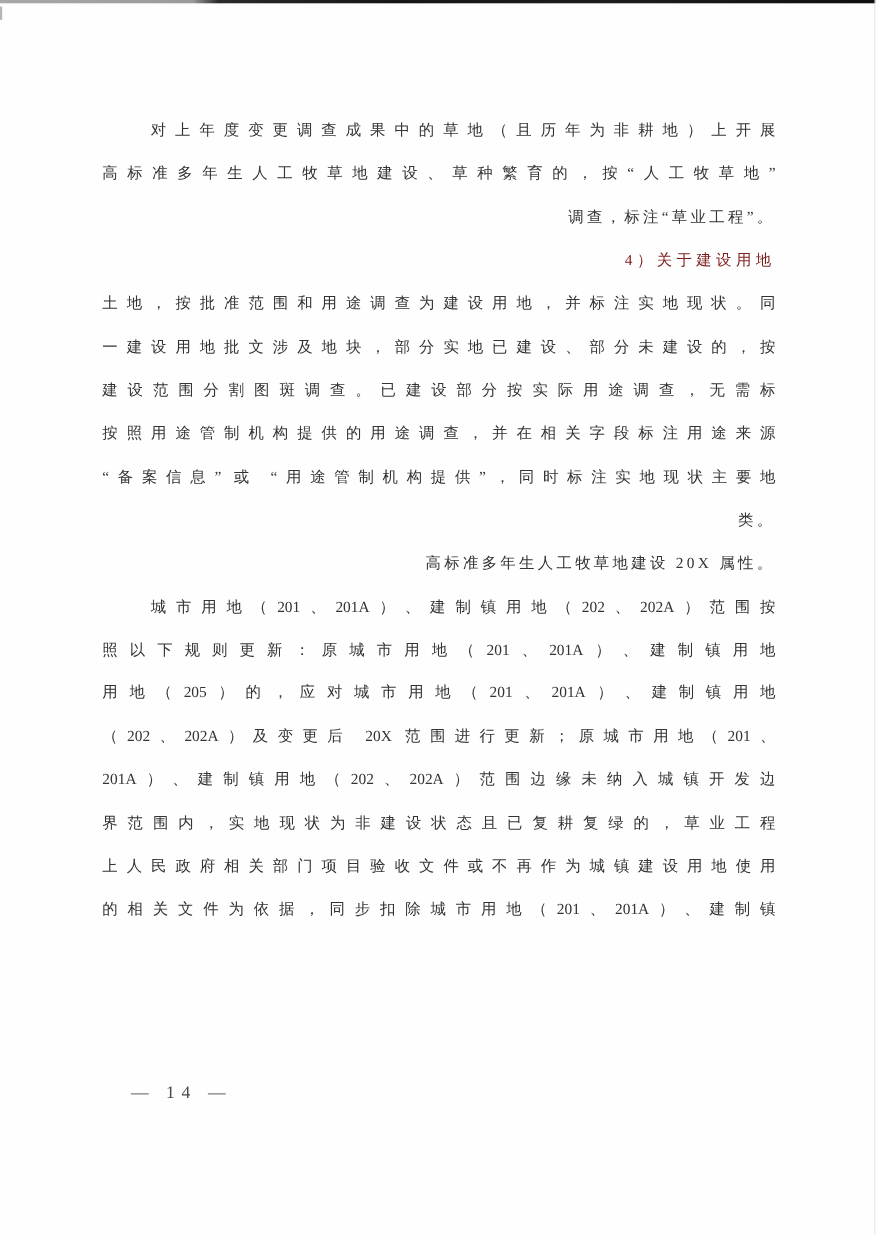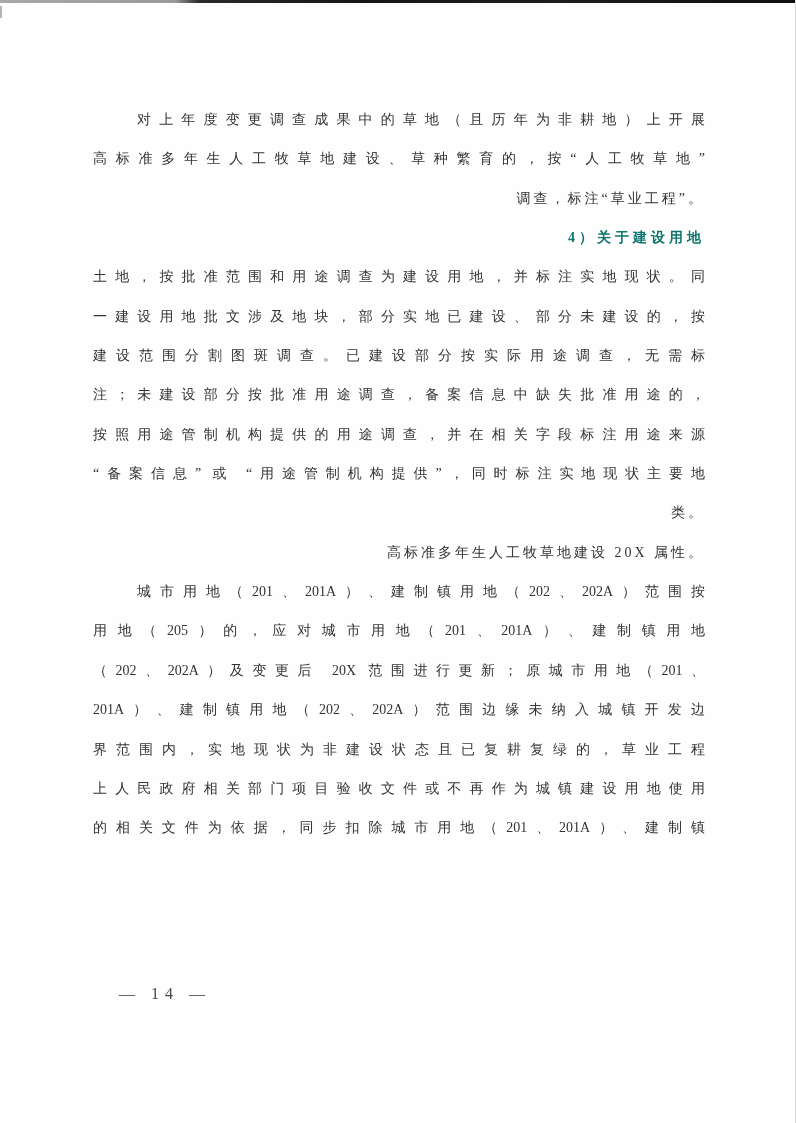--- a/index.html
+++ b/index.html
@@ -54,22 +54,22 @@
   .line.j {
     letter-spacing: 0;
     text-align: justify;
     text-align-last: justify;
     text-justify: inter-character;
   }
   .line.ind {
     text-indent: 44px;
   }
   .line.b {
-    font-weight: bold;
-    color: #0f766e;
+    font-weight: normal;
+    color: #7f1d1d;
     letter-spacing: 4px;
   }
   .footer {
     position: absolute;
     left: 119px;
     top: 981px;
     font-size: 16px;
     line-height: 26px;
     color: #4a4a4a;
     letter-spacing: 6px;
@@ -84,26 +84,26 @@
   <div class="scan-right-edge"></div>
 
   <div class="text-block">
       <div class="line j ind">对上年度变更调查成果中的草地（且历年为非耕地）上开展</div>
       <div class="line j">高标准多年生人工牧草地建设、草种繁育的，按“人工牧草地”</div>
       <div class="line">调查，标注“草业工程”。</div>
       <div class="line ind b">4）关于建设用地</div>
       <div class="line j">土地，按批准范围和用途调查为建设用地，并标注实地现状。同</div>
       <div class="line j">一建设用地批文涉及地块，部分实地已建设、部分未建设的，按</div>
       <div class="line j">建设范围分割图斑调查。已建设部分按实际用途调查，无需标</div>
-      <div class="line j">注；未建设部分按批准用途调查，备案信息中缺失批准用途的，</div>
       <div class="line j">按照用途管制机构提供的用途调查，并在相关字段标注用途来源</div>
       <div class="line j">“备案信息” 或 “用途管制机构提供”，同时标注实地现状主要地</div>
       <div class="line">类。</div>
       <div class="line ind">高标准多年生人工牧草地建设 20X 属性。</div>
       <div class="line j ind">城市用地（201、201A）、建制镇用地（202、202A）范围按</div>
+      <div class="line j">照以下规则更新：原城市用地（201、201A）、建制镇用地</div>
       <div class="line j">用地（205）的，应对城市用地（201、201A）、建制镇用地</div>
       <div class="line j">（202、202A）及变更后 20X 范围进行更新；原城市用地（201、</div>
       <div class="line j">201A）、建制镇用地（202、202A）范围边缘未纳入城镇开发边</div>
       <div class="line j">界范围内，实地现状为非建设状态且已复耕复绿的，草业工程</div>
       <div class="line j">上人民政府相关部门项目验收文件或不再作为城镇建设用地使用</div>
       <div class="line j">的相关文件为依据，同步扣除城市用地（201、201A）、建制镇</div>
     </div>
 
   <div class="footer">— 14 —</div>
 </div>

